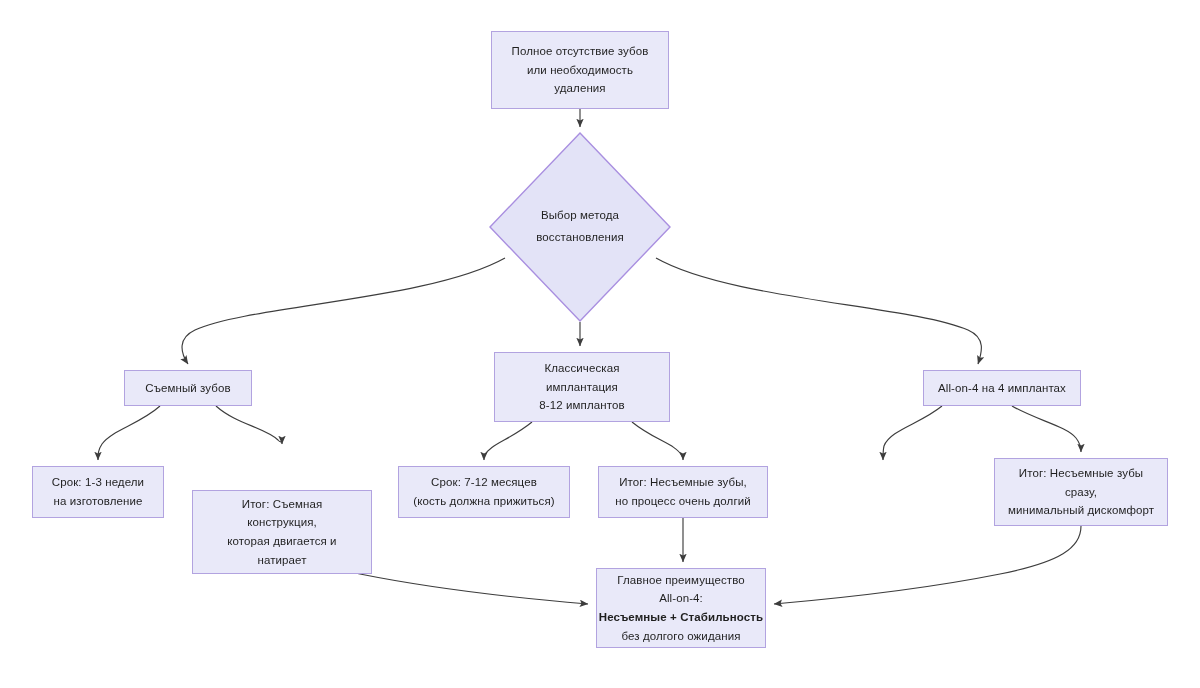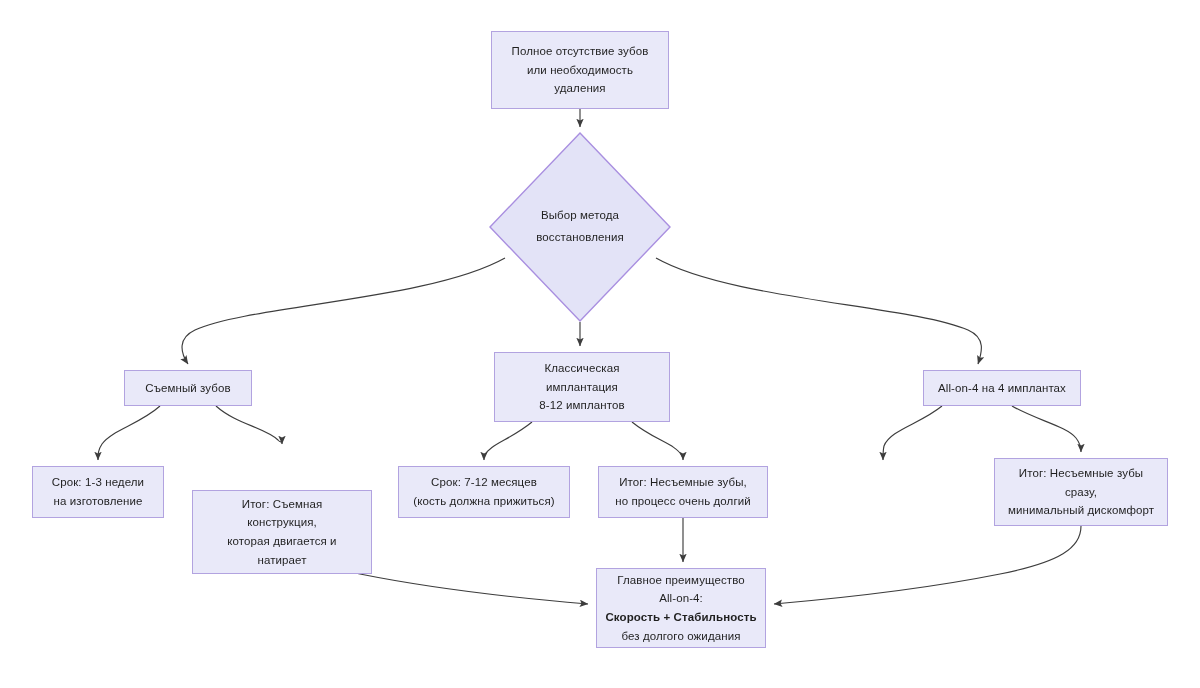--- a/index.html
+++ b/index.html
@@ -162,17 +162,17 @@
 
   <div class="node" style="left:994px; top:458px; width:174px; height:68px;">
     <span class="node-text">Итог: Несъемные зубы
 сразу,
 минимальный дискомфорт</span>
   </div>
 
   <div class="node" style="left:596px; top:568px; width:170px; height:80px; flex-direction:column;">
     <span>Главное преимущество</span>
     <span>All-on-4:</span>
-    <span class="strong-line">Скорость + Стабильность</span>
+    <span class="strong-line">Несъемные + Стабильность</span>
     <span>без долгого ожидания</span>
   </div>
 
 </div>
 
 </body></html>

